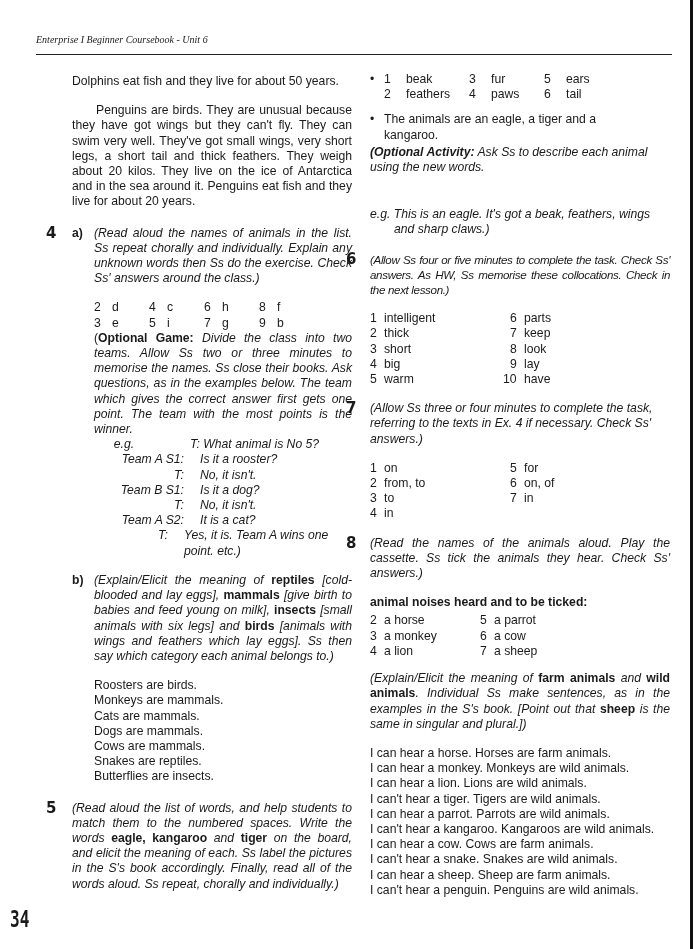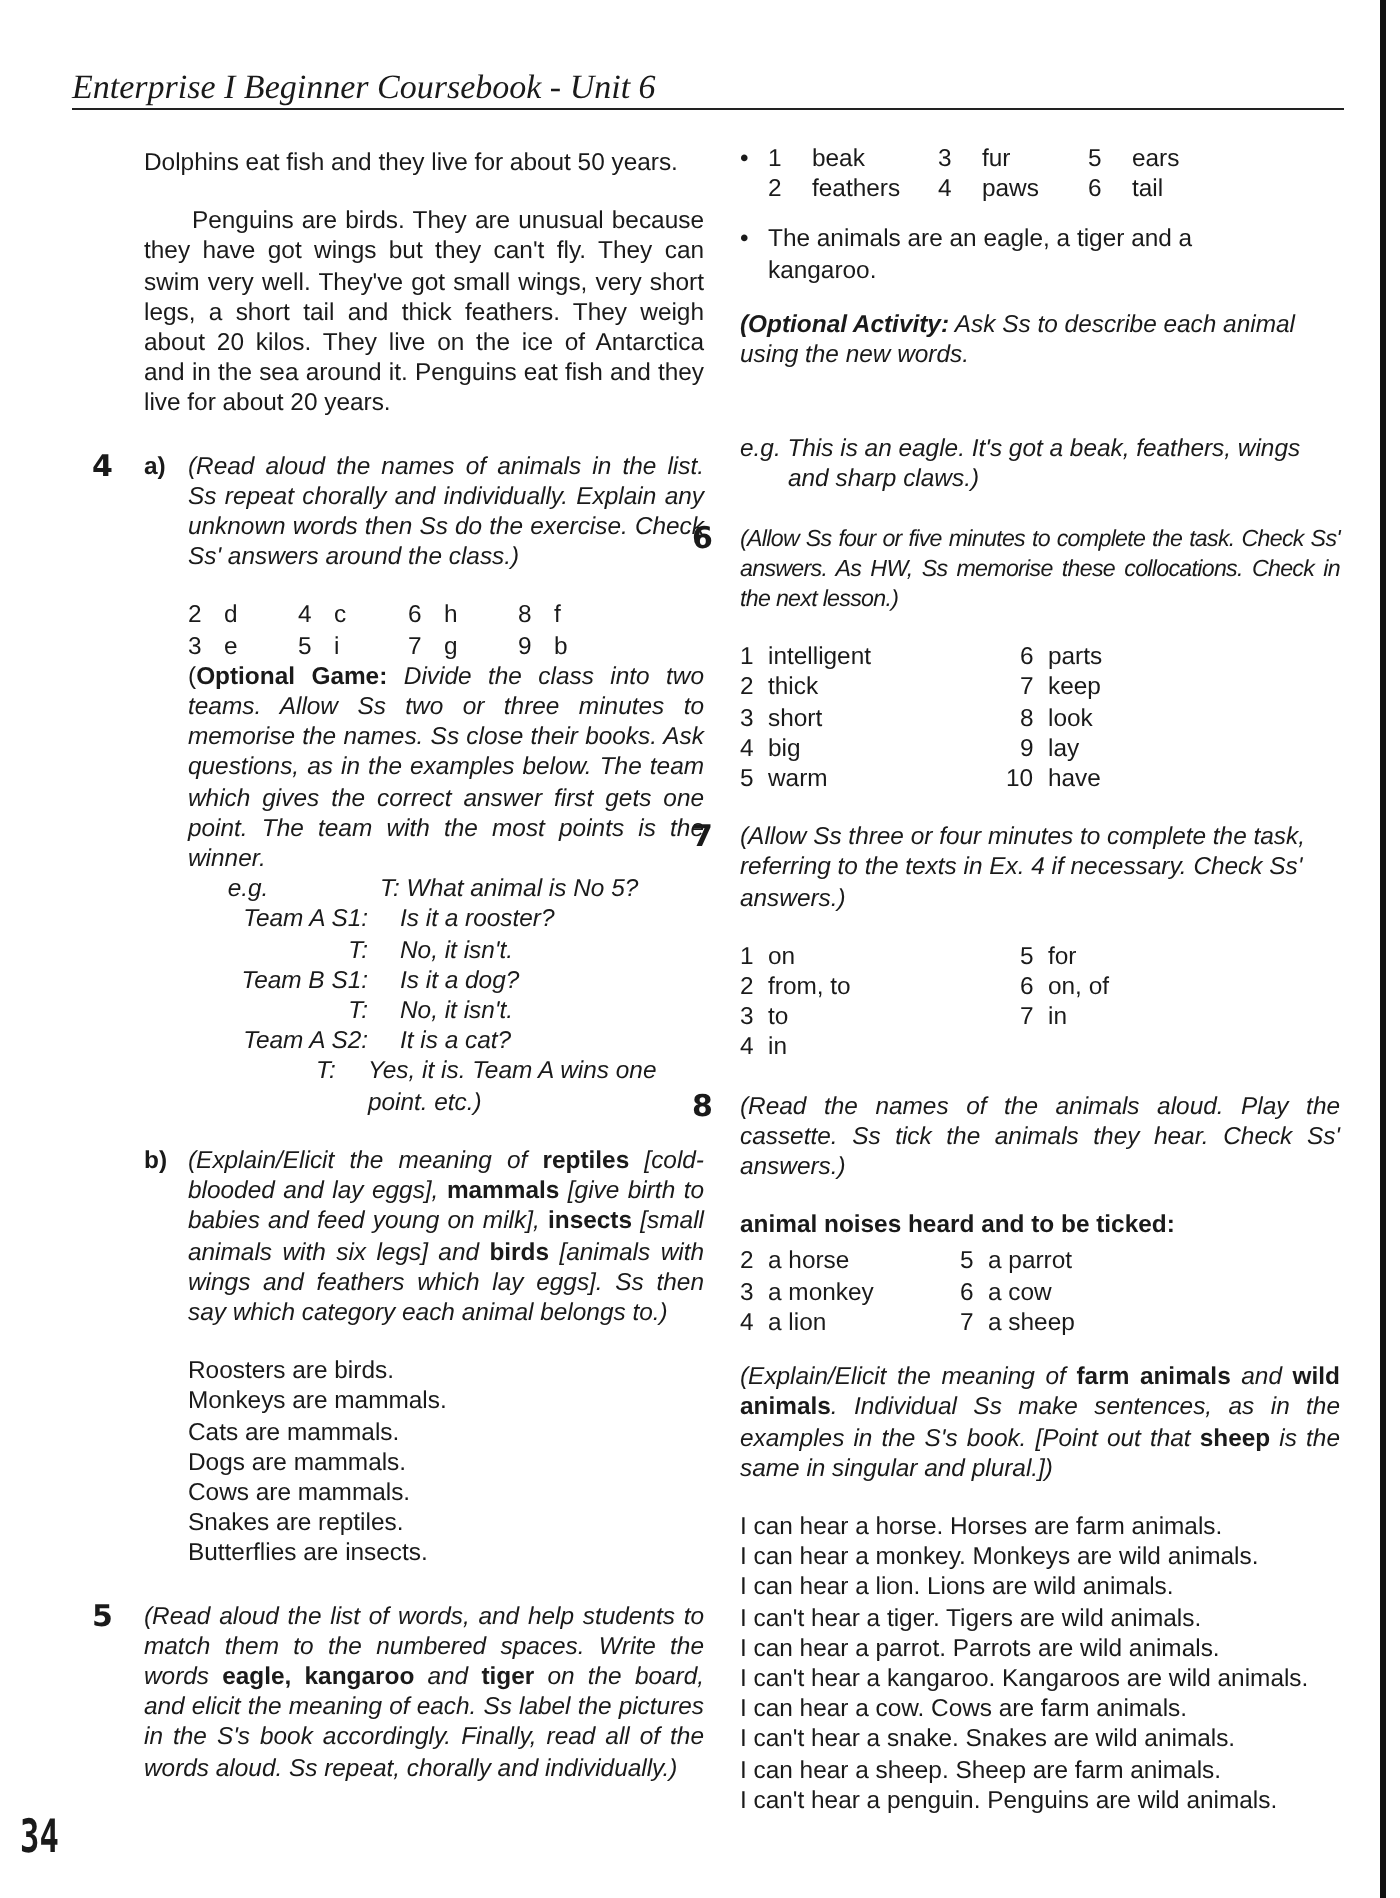--- a/index.html
+++ b/index.html
@@ -2,21 +2,21 @@
 <html><head>
 <meta charset="utf-8">
 <style>
   html, body { margin: 0; padding: 0; background: #ffffff; }
   body {
     width: 700px; height: 949px; position: relative; overflow: hidden;
     font-family: "Liberation Sans", sans-serif; color: #1a1a1a; font-size: 12.2px;
   }
   .header {
     position: absolute; left: 36px; top: 34px; width: 636px;
-    font-family: "Liberation Serif", serif; font-style: italic; font-size: 17px;
+    font-family: "Liberation Serif", serif; font-style: italic; font-size: 10px;
   }
   .header-rule {
     position: absolute; left: 36px; top: 54px; width: 636px; height: 0;
     border-top: 1.5px solid #222;
   }
   .right-edge {
     position: absolute; left: 690px; top: 0; width: 3px; height: 949px;
     background: #111;
   }
   .col { position: absolute; }
@@ -144,21 +144,21 @@
         <div><span style="display: inline-block; width: 22px;">5</span><span>ears</span></div>
         <div><span style="display: inline-block; width: 22px;">2</span><span>feathers</span></div>
         <div><span style="display: inline-block; width: 22px;">4</span><span>paws</span></div>
         <div><span style="display: inline-block; width: 22px;">6</span><span>tail</span></div>
       </div>
   </div>
   <div class="bullet" style="margin-top:10px;">
     <span class="dot">•</span>
     <p style="width:240px">The animals are an eagle, a tiger and a kangaroo.</p>
   </div>
-  <p class="it" style="margin-top:12px;">
+  <p class="it" style="margin-top:2px;">
     <span class="b">(Optional Activity:</span><span> Ask Ss to describe each animal using the new words.</span>
   </p>
   <p class="it hang">e.g. This is an eagle. It's got a beak, feathers, wings and sharp claws.)</p>
 
   <div style="position:relative; margin-top:14px;">
     <span class="exnum" style="left:-24px; top:-2px;">6</span>
     <p class="just it cond">(Allow Ss four or five minutes to complete the task. Check Ss' answers. As HW, Ss memorise these collocations. Check in the next lesson.)</p>
     <div class="grid2" id="ex6-answers" style="margin-top:14px;">
         <div><span style="display: inline-block; width: 14px;">1</span><span>intelligent</span></div>
         <div><span style="display: inline-block; width: 14px;">6</span><span>parts</span></div>

